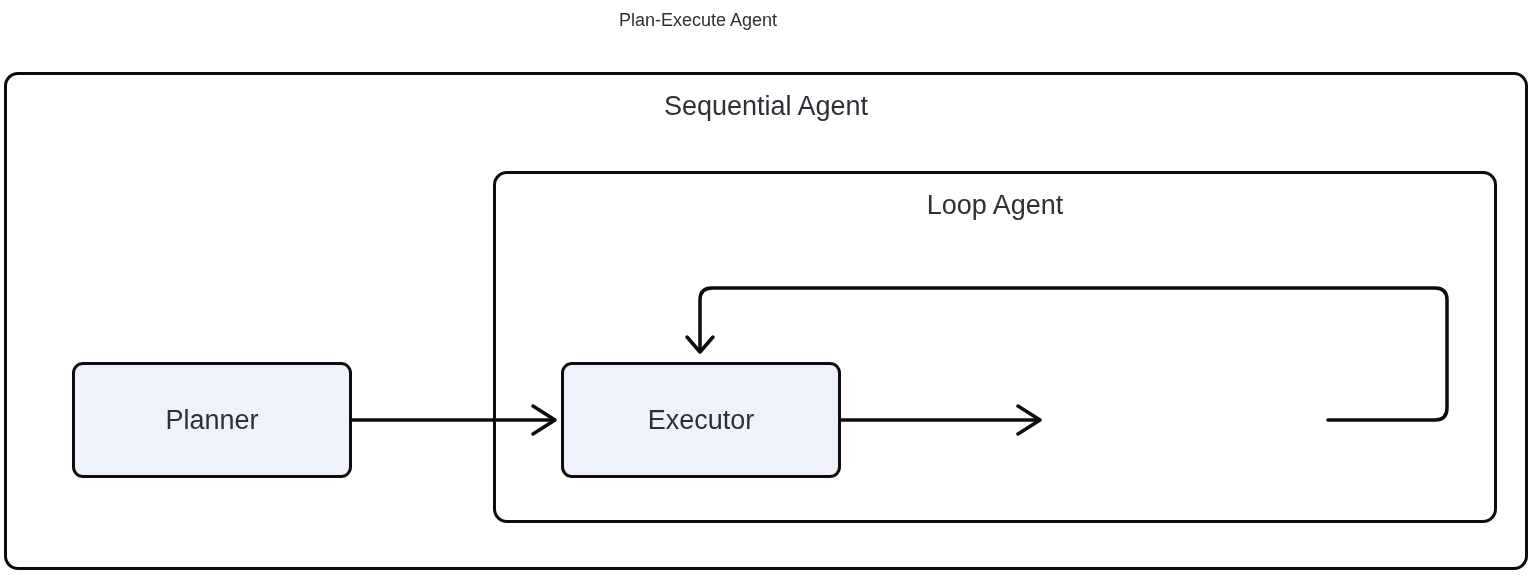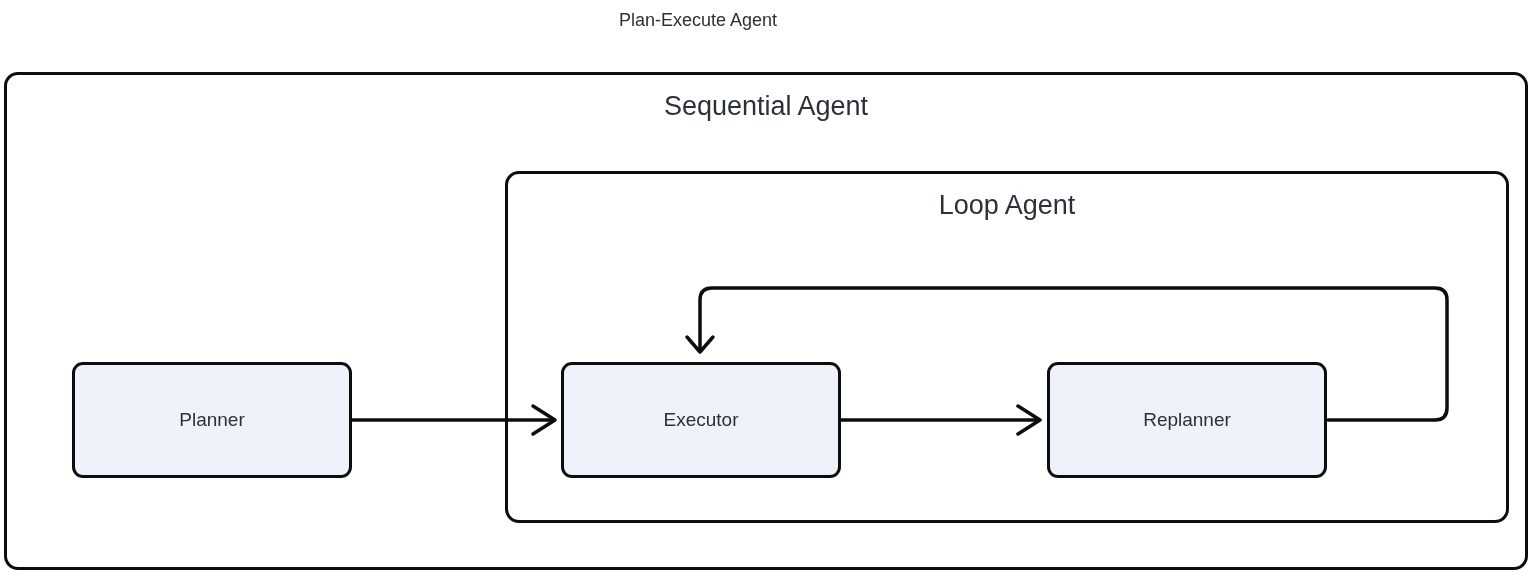--- a/index.html
+++ b/index.html
@@ -34,29 +34,29 @@
     background:transparent;
   }
   .container-box .container-label{
     position:absolute;
     top:16px;left:50%;
     transform:translateX(-50%);
     font-size:27px;line-height:30px;
     white-space:nowrap;
   }
   .outer-box{left:4px;top:72px;width:1524px;height:498px;}
-  .loop-box{left:505px;top:171px;width:1004px;height:352px;}
+  .loop-box{left:493px;top:171px;width:1004px;height:352px;}
   .node{
     position:absolute;
     width:280px;height:116px;
     background:var(--node-fill);
     border:3.5px solid var(--node-border);
     border-radius:11px;
     display:flex;align-items:center;justify-content:center;
-    font-size:19px;
+    font-size:27px;
   }
   .node-planner{left:72px;top:362px;}
   .node-executor{left:561px;top:362px;text-align:center;}
   .node-replanner{left:1047px;top:362px;}
   .edge-layer{
     position:absolute;inset:0;
     width:1536px;height:576px;
     pointer-events:none;
   }
   .edge-layer path{
@@ -83,23 +83,20 @@
   </div>
 
   <div class="node node-planner">
     <span>Planner</span>
   </div>
 
   <div class="node node-executor">
     <span>Executor</span>
   </div>
 
-  <div class="node node-replanner">
-    <span>Replanner</span>
-  </div>
 
   <svg class="edge-layer" viewBox="0 0 1536 576">
 
     <g>
       <path d="M352 420 L551 420"></path>
       <path d="M533 406 L555 420 L533 434"></path>
     </g>
 
     <g>
       <path d="M841 420 L1036 420"></path>

